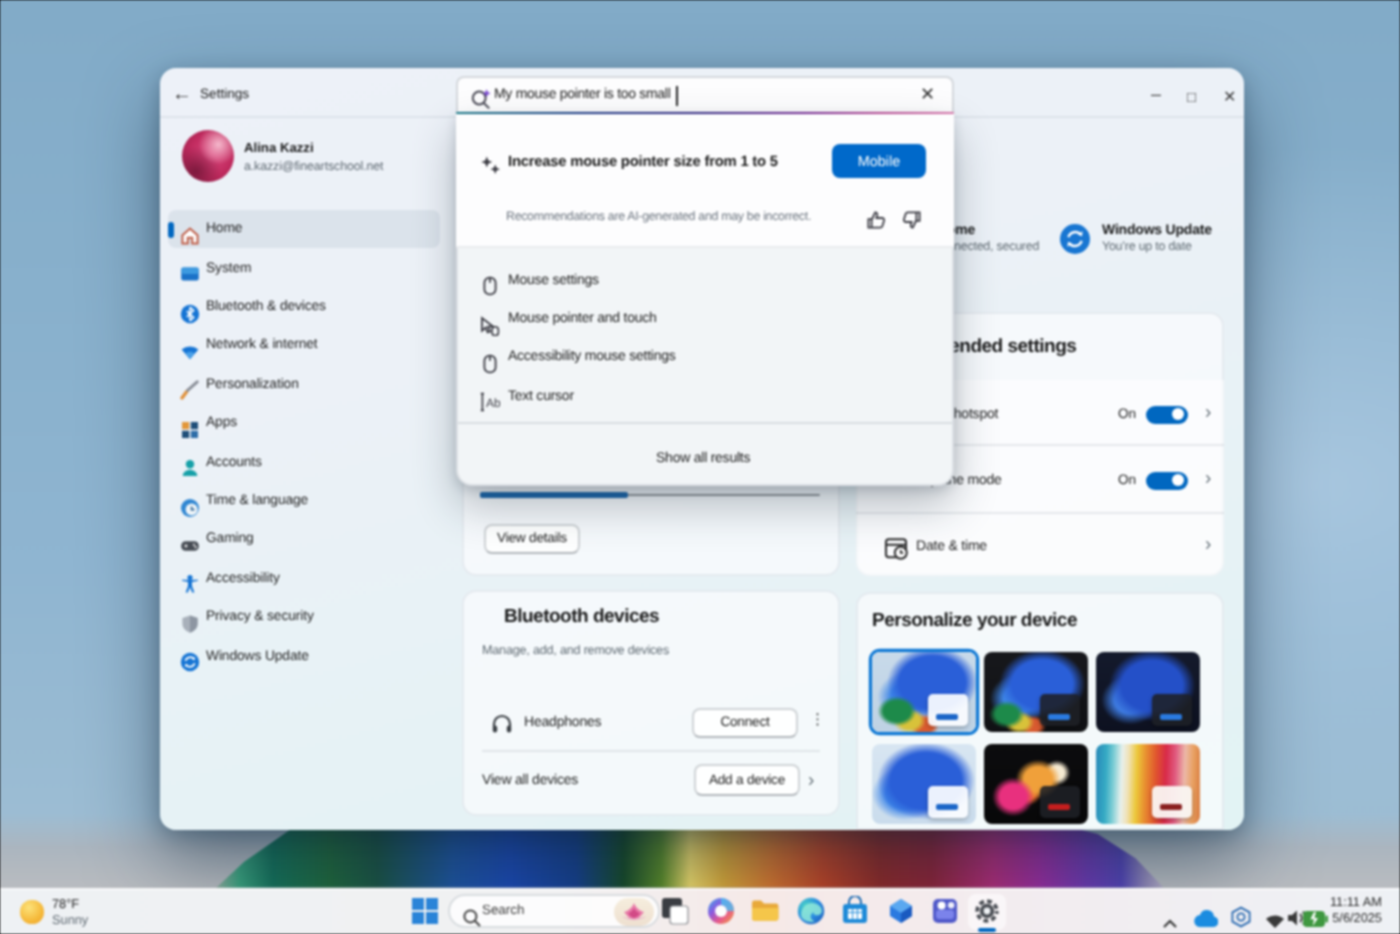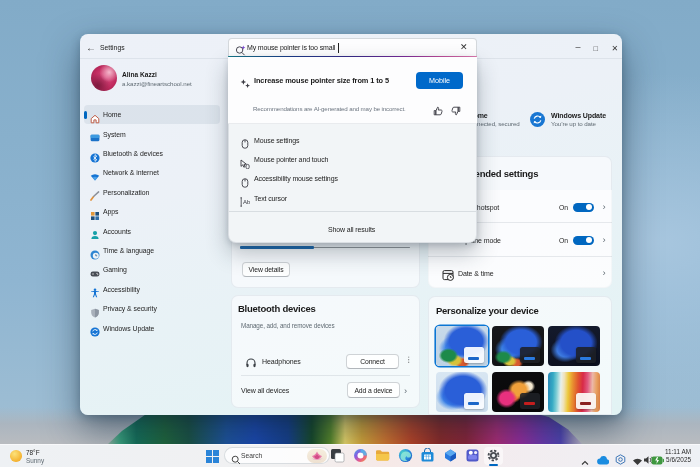--- a/index.html
+++ b/index.html
@@ -189,21 +189,21 @@
       </svg></div>
   <div class="abs txt" style="left:551px;top:111.5px;font-size:7px;font-weight:bold;letter-spacing:-0.1px;color:#1a1a1a">Windows Update</div>
   <div class="abs txt" style="left:551px;top:120px;font-size:6.2px;letter-spacing:-0.1px;color:#5f6a72">You’re up to date</div>
 
   <div class="card" style="left:231px;top:150px;width:189px;height:138px"></div>
   <div class="abs" style="left:239.5px;top:246.8px;width:170.5px;height:1.7px;background:#90959b;border-radius:1px"></div>
   <div class="abs" style="left:239.5px;top:246.3px;width:74px;height:2.6px;background:#1b66ac;border-radius:1px"></div>
   <div class="btn" style="left:242px;top:262px;width:48px;height:14.6px">View details</div>
 
   <div class="card" style="left:231px;top:295px;width:189px;height:113px"></div>
-  <div class="abs txt" style="left:238px;top:303px;font-size:9.5px;letter-spacing:-0.25px;font-weight:bold;color:#1a1a1a">Bluetooth devices</div>
+  <div class="abs txt" style="left:252px;top:303px;font-size:9.5px;letter-spacing:-0.25px;font-weight:bold;color:#1a1a1a">Bluetooth devices</div>
   <div class="abs txt" style="left:241px;top:321.5px;font-size:6.3px;letter-spacing:-0.1px;color:#5f6a72">Manage, add, and remove devices</div>
   <div class="abs" style="left:245px;top:355px;width:12px;height:12px"><svg viewBox="0 0 12 12" width="12" height="12">
         <path d="M2 8 V6 A4 4 0 0 1 10 6 V8" stroke="#3a3f44" stroke-width="1.1" fill="none"></path>
         <rect x="1.4" y="6.8" width="2.2" height="3.4" rx="1.1" fill="#3a3f44"></rect>
         <rect x="8.4" y="6.8" width="2.2" height="3.4" rx="1.1" fill="#3a3f44"></rect>
       </svg></div>
   <div class="abs txt" style="left:262px;top:357.5px;font-size:7px;letter-spacing:-0.1px;color:#1f1f1f">Headphones</div>
   <div class="btn" style="left:346px;top:353.5px;width:53px;height:15.5px">Connect</div>
   <div class="abs txt" style="left:405px;top:355px;font-size:7.5px;color:#333;letter-spacing:0">⋮</div>
   <div class="sep" style="left:241px;top:375px;width:169px"></div>

